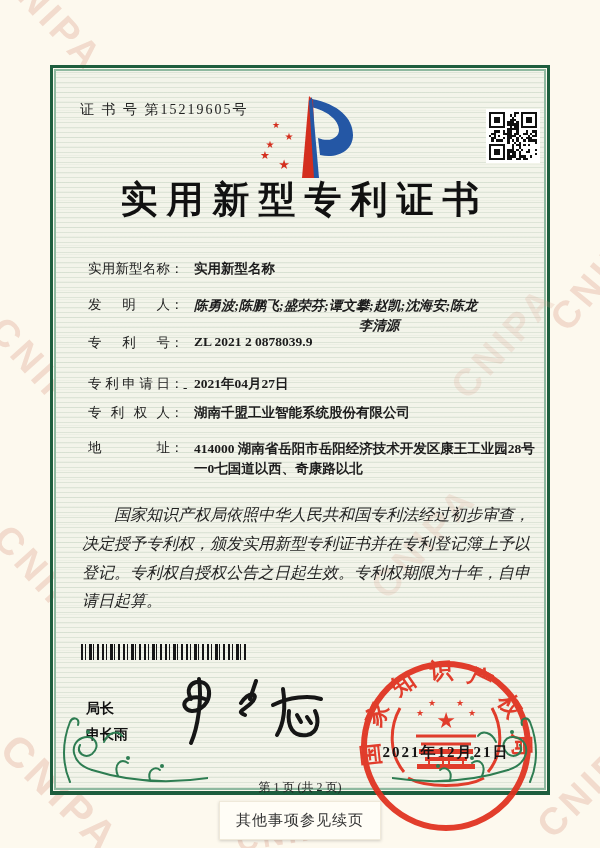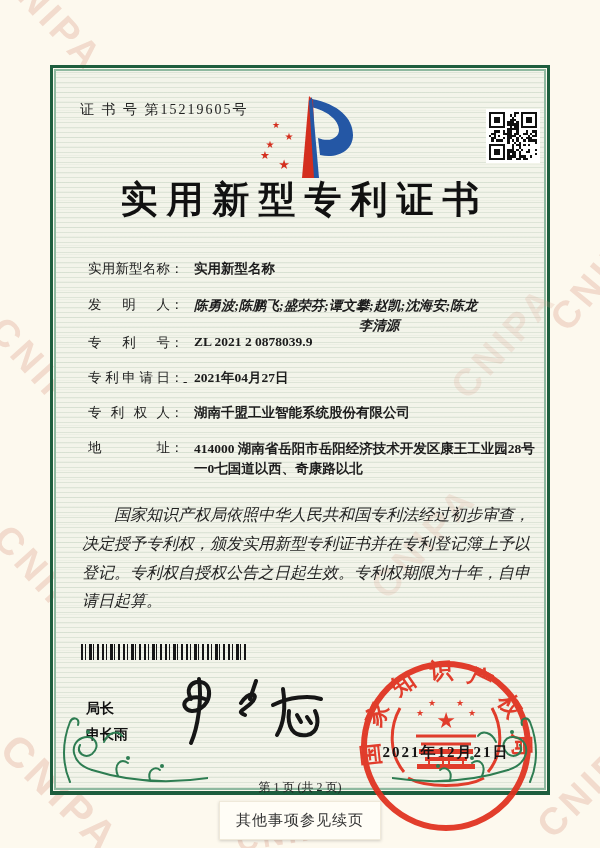--- a/index.html
+++ b/index.html
@@ -286,21 +286,21 @@
         <span class="flabel">发明人</span><span class="fcolon">：</span>
         <span class="fvalue" style="width:370px;line-height:1.45;font-style:italic;">
           <span style="display:block;white-space:nowrap;">陈勇波;陈鹏飞;盛荣芬;谭文攀;赵凯;沈海安;陈龙</span>
           <span style="display:block;text-align:center;">李清源</span>
         </span>
       </div>
       <div class="frow" style="top:78px;">
         <span class="flabel">专利号</span><span class="fcolon">：</span>
         <span class="fvalue nowrap">ZL 2021 2 0878039.9</span>
       </div>
-      <div class="frow" style="top:113px;text-decoration:underline;">
+      <div class="frow" style="top:119px;text-decoration:underline;">
         <span class="flabel">专利申请日</span><span class="fcolon">：</span>
         <span class="fvalue nowrap">2021年04月27日</span>
       </div>
       <div class="frow" style="top:148px;">
         <span class="flabel">专利权人</span><span class="fcolon">：</span>
         <span class="fvalue nowrap">湖南千盟工业智能系统股份有限公司</span>
       </div>
       <div class="frow" style="top:183px;">
         <span class="flabel">地址</span><span class="fcolon">：</span>
         <span class="fvalue addr">414000 湖南省岳阳市岳阳经济技术开发区康王工业园28号一0七国道以西、奇康路以北</span>

